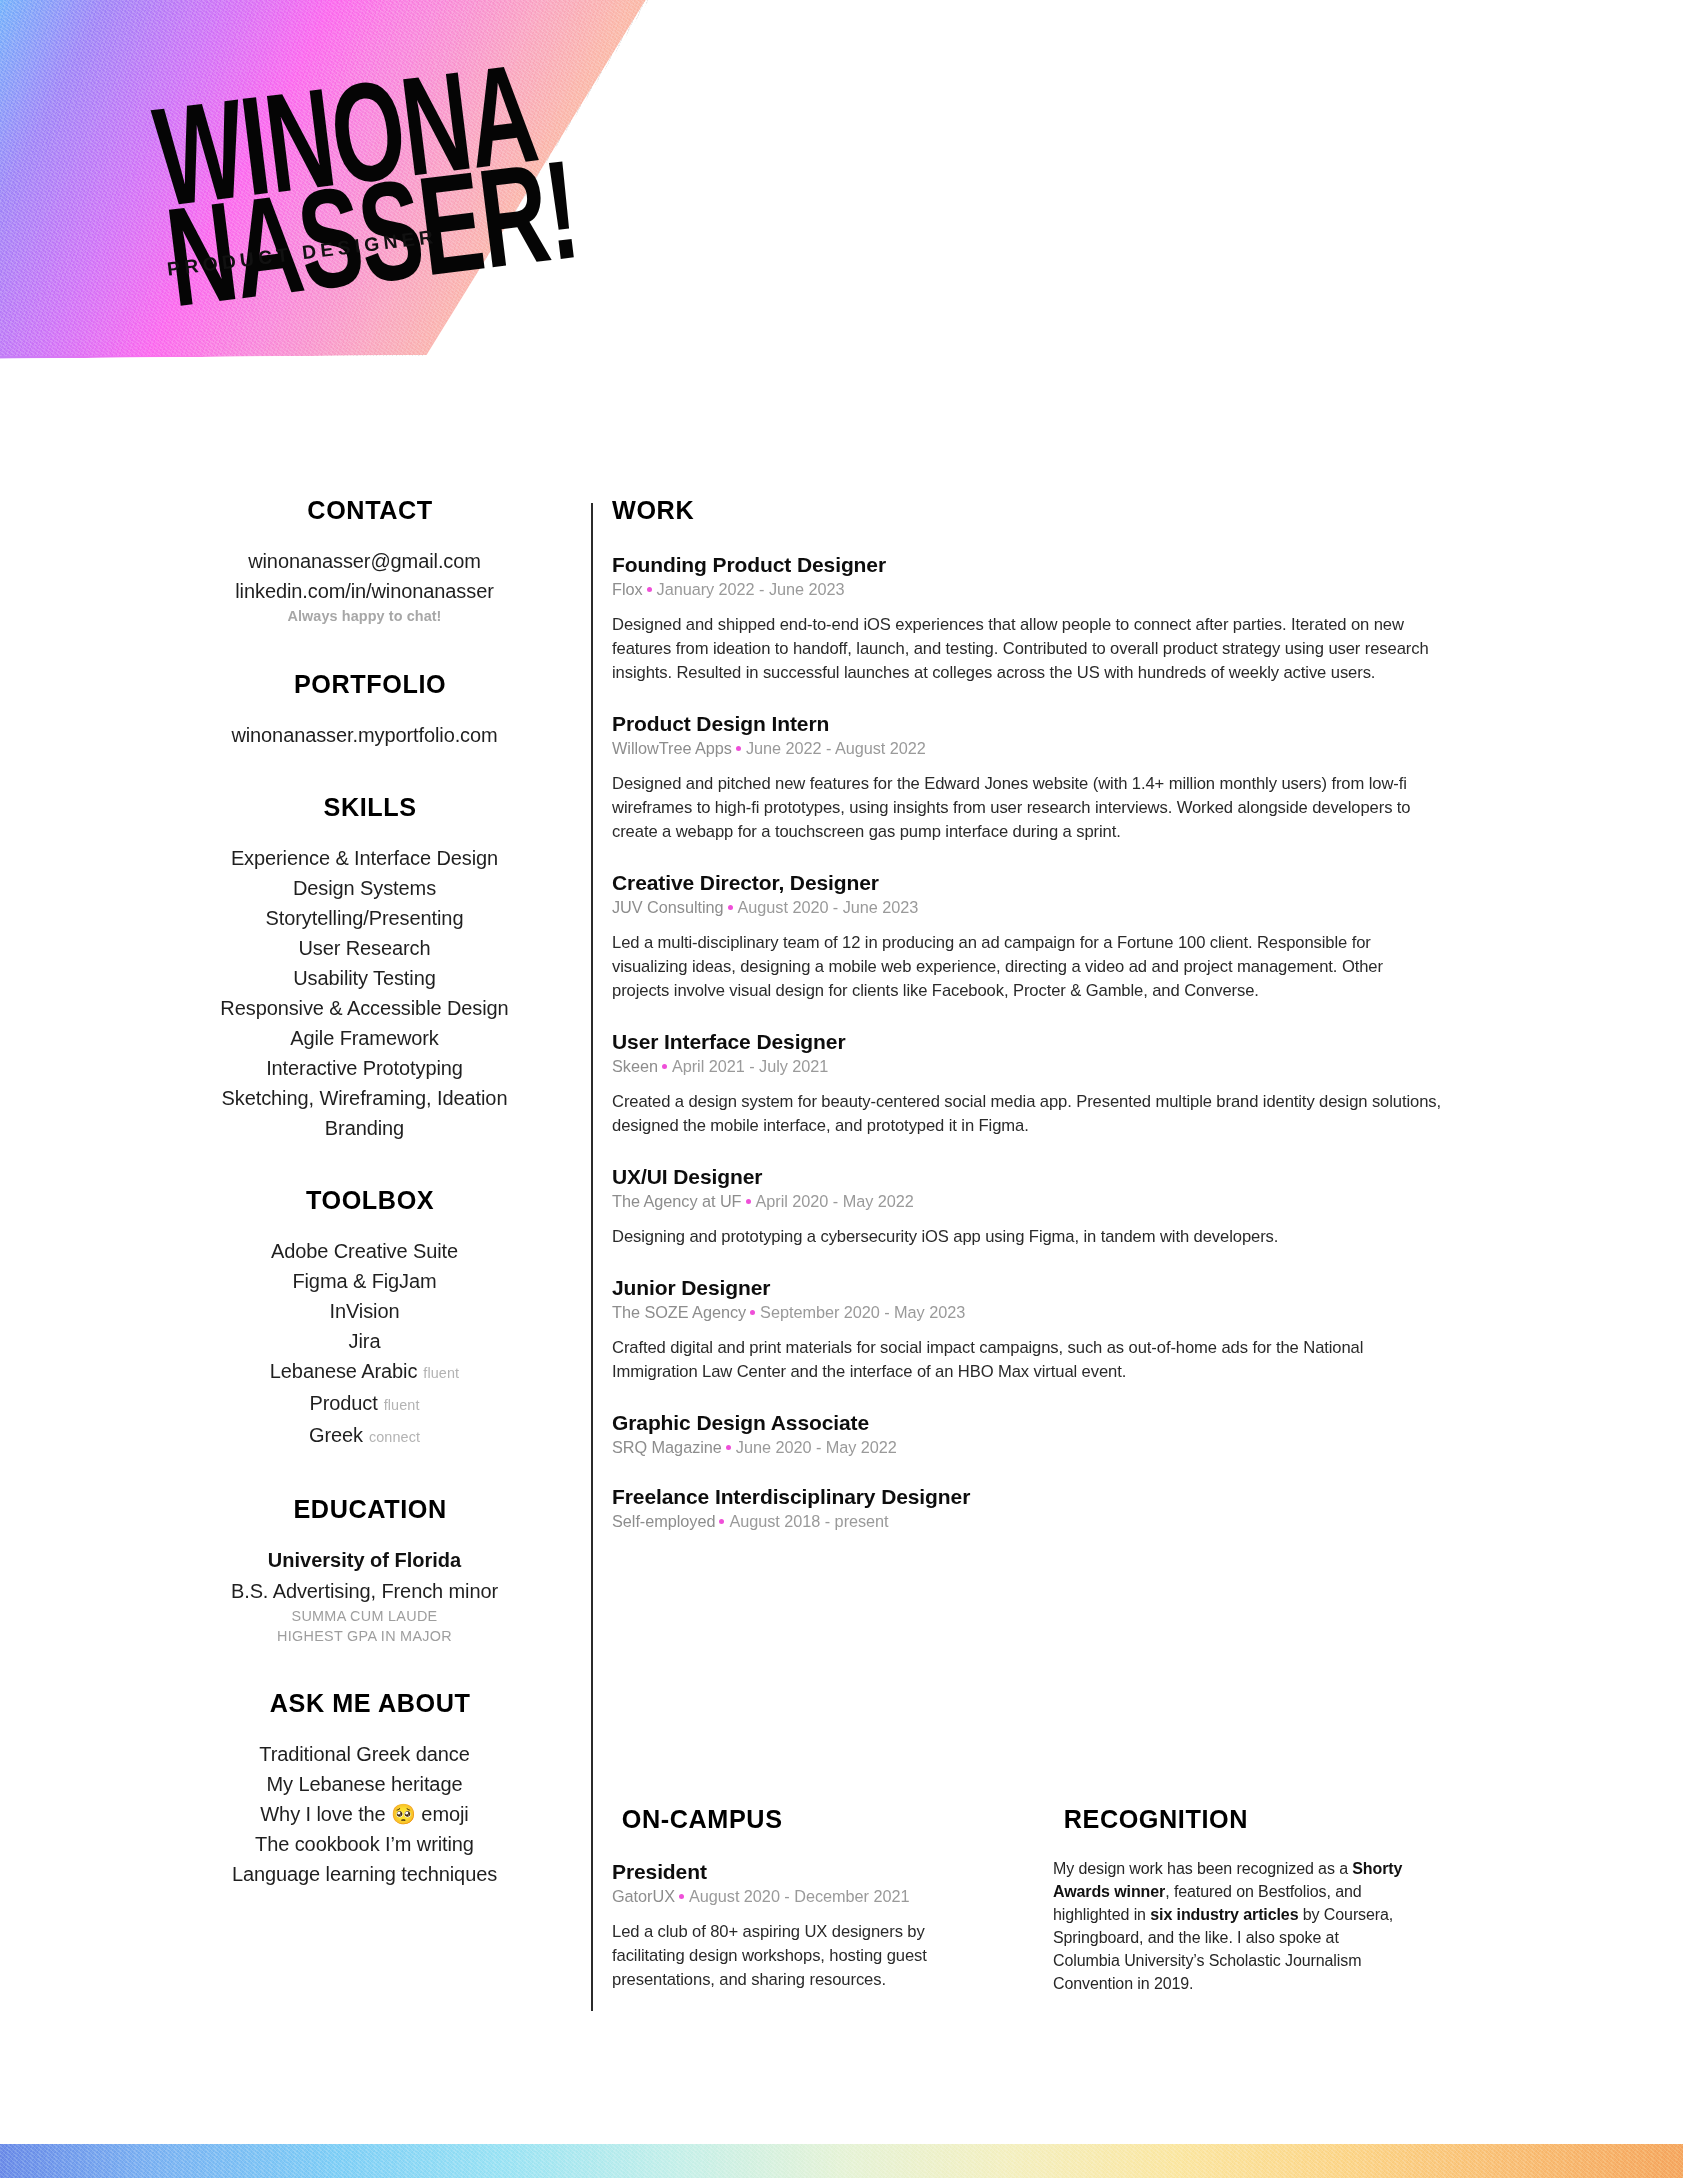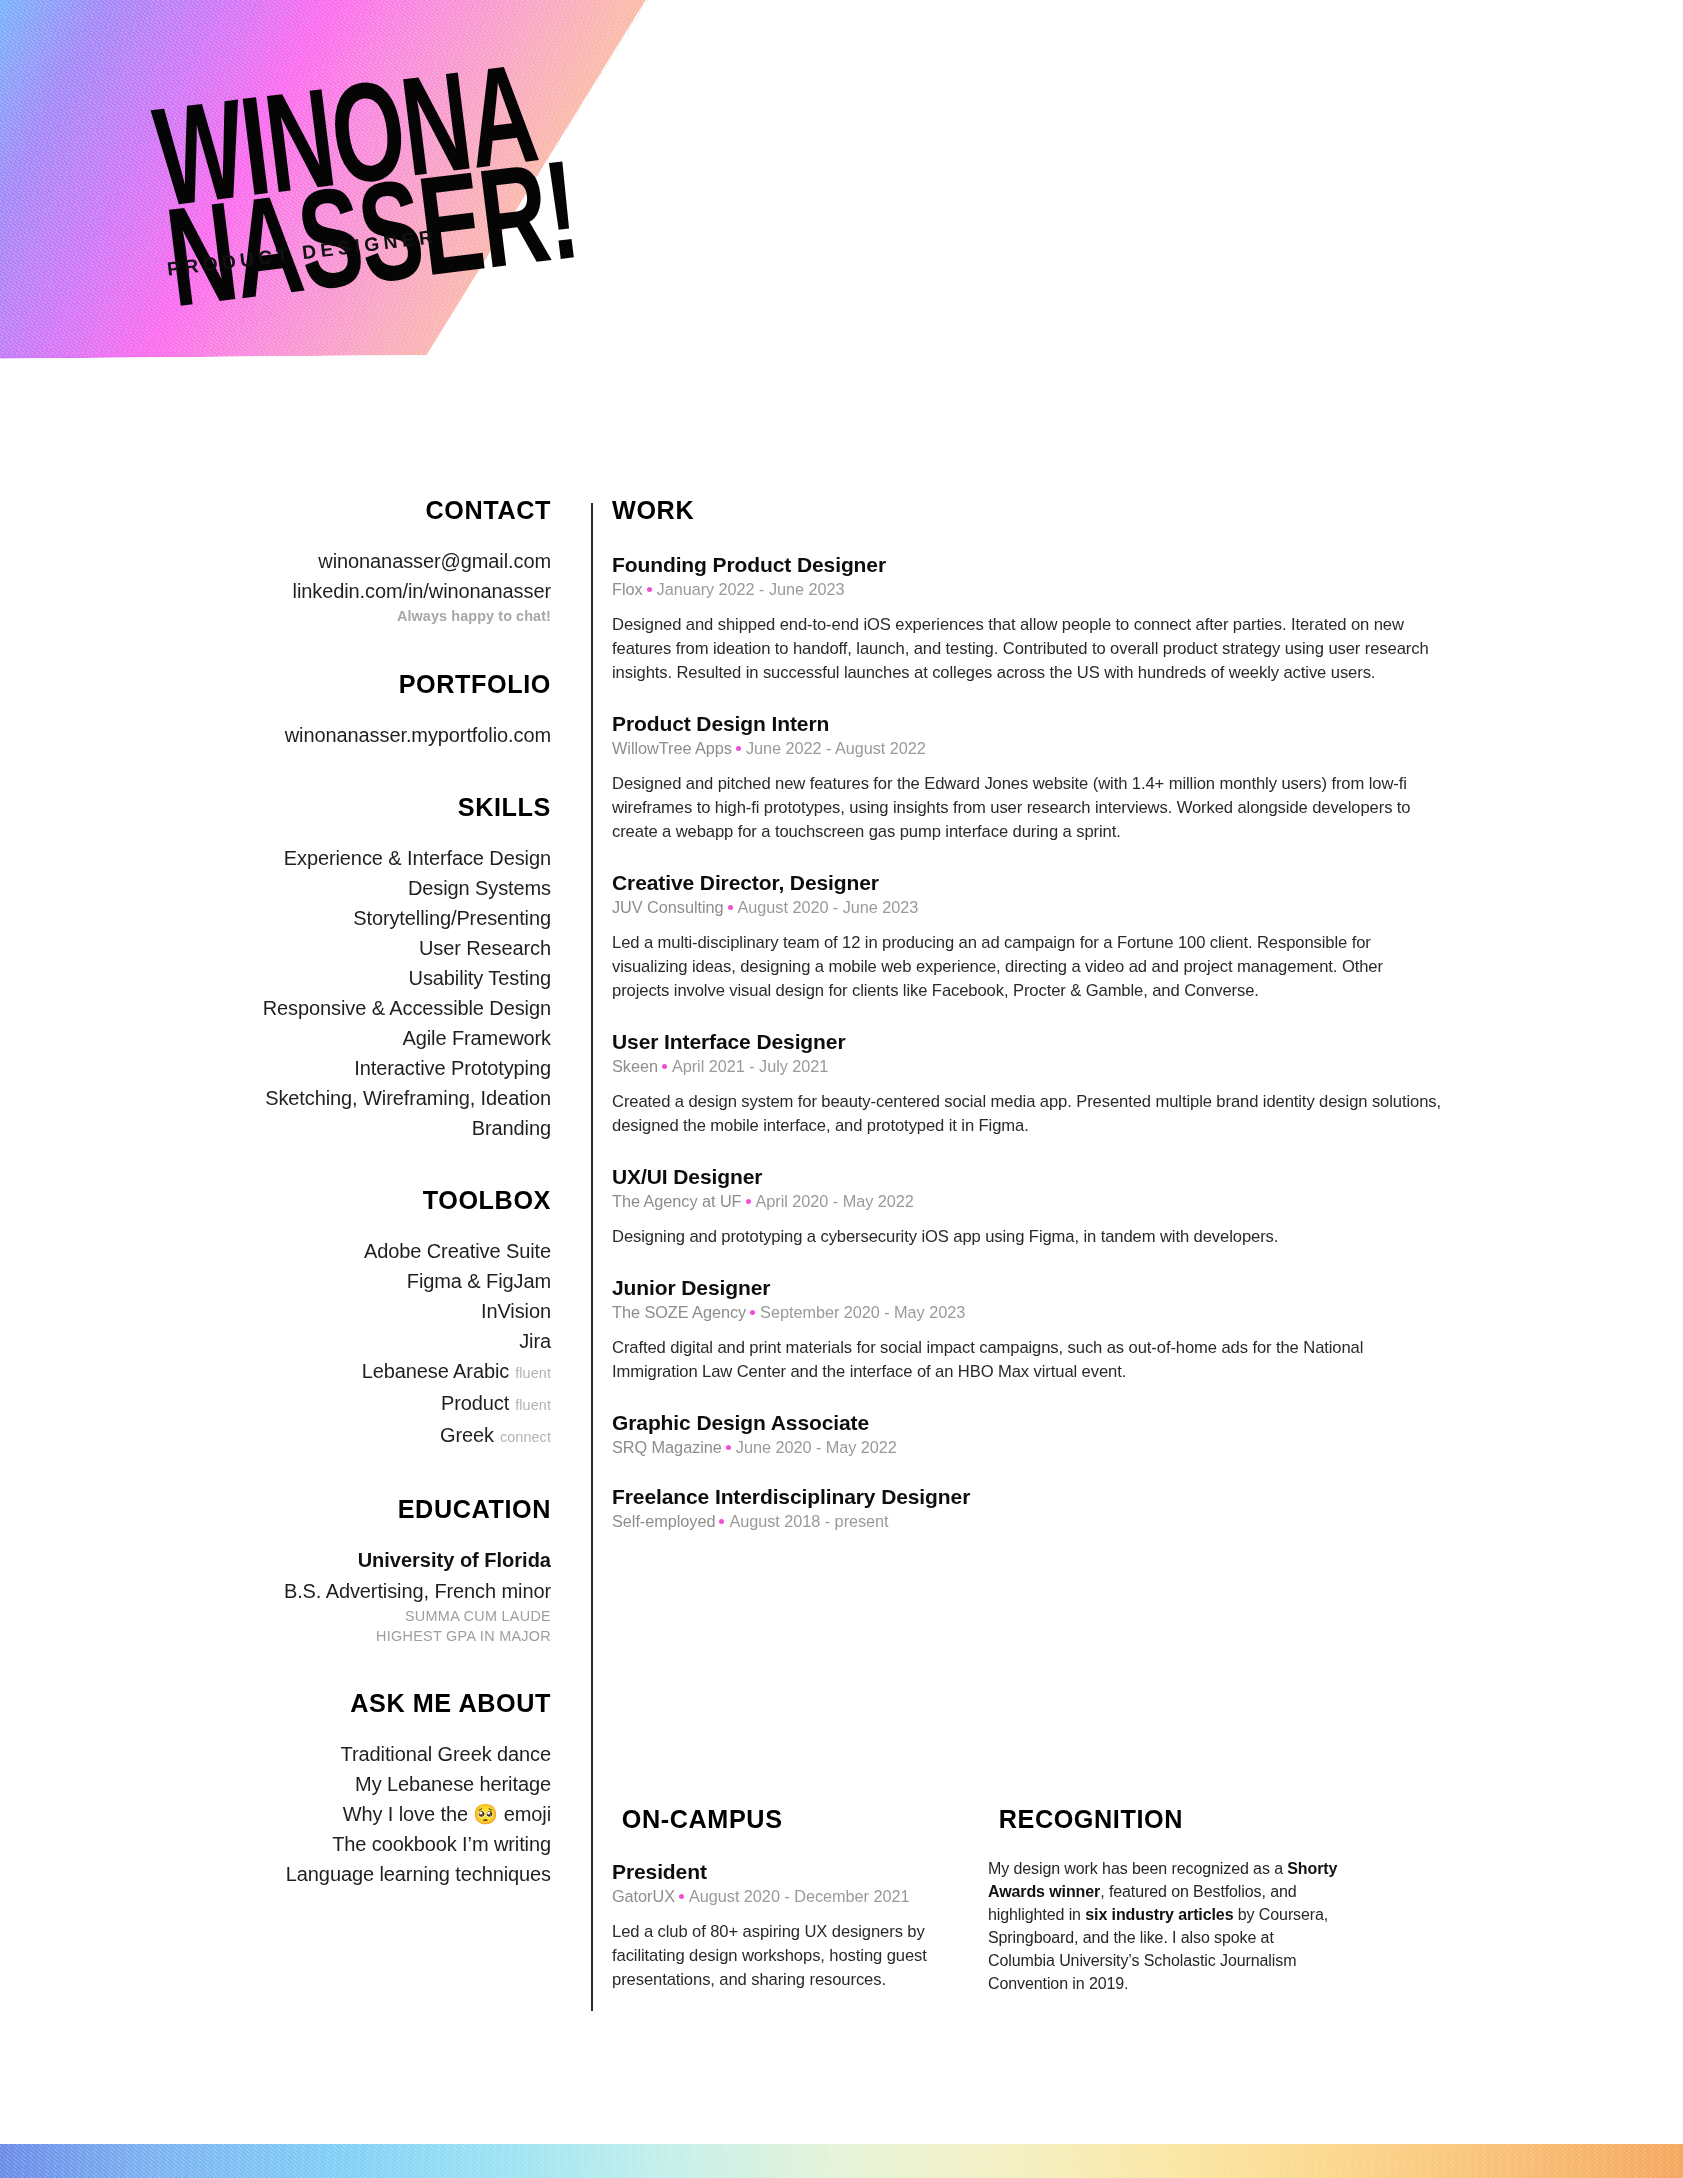--- a/index.html
+++ b/index.html
@@ -116,21 +116,21 @@
     position:absolute;
     left:591px; top:503px;
     width:1.6px; height:1508px;
     background:#2b2b2b;
   }
 
   #left-col {
     position:absolute;
     left:178px; top:495px;
     width:373px;
-    text-align:right;
+    text-align:center;
   }
   #right-col {
     position:absolute;
     left:612px; top:495px;
     width:832px;
   }
 
   
   .sec-head {
     font-family:"Liberation Sans Narrow","Liberation Sans", sans-serif;
@@ -210,21 +210,21 @@
     margin-top:13px;
     letter-spacing:-0.1px;
   }
 
   
   #bottom-row {
     position:absolute;
     left:612px; top:1804px;
     width:832px;
     display:flex;
-    gap:49px;
+    gap:114px;
   }
   #oncampus-col { width:327px; }
   #recognition-col { width:356px; }
   .rec-body {
     font-size:16px;
     line-height:23px;
     color:#262626;
     margin-top:22px;
     letter-spacing:-0.1px;
   }

